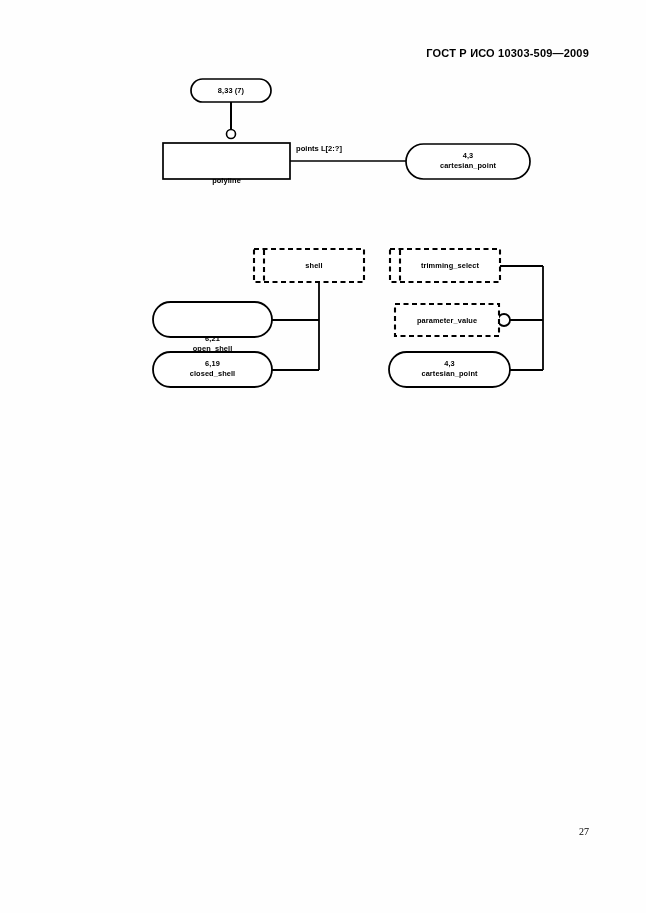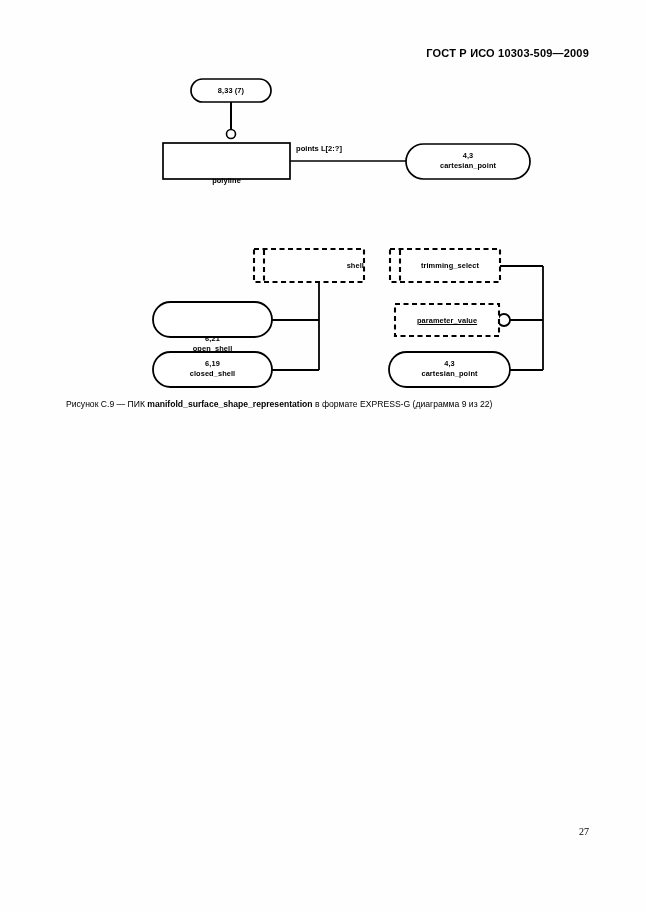--- a/index.html
+++ b/index.html
@@ -146,47 +146,44 @@
       <span class="nm">polyline</span>
     </div>
 
     <div class="edge-label" style="left:280px; top:144px;">points L[2:?]</div>
 
     <div class="node-label" style="left:390px; top:151px; width:124px;">
       <span class="num">4,3</span>
       <span class="nm">cartesian_point</span>
     </div>
 
-    <div class="node-label" style="left:248px; top:261px; width:100px;text-align:right;">
+    <div class="node-label" style="left:248px; top:261px; width:100px;">
       <span class="nm">shell</span>
     </div>
 
     <div class="node-label" style="left:137px; top:309px; width:119px;margin-top:25px;">
       <span class="num">6,21</span>
       <span class="nm">open_shell</span>
     </div>
 
     <div class="node-label" style="left:137px; top:359px; width:119px;">
       <span class="num">6,19</span>
       <span class="nm">closed_shell</span>
     </div>
 
     <div class="node-label" style="left:384px; top:261px; width:100px;">
       <span class="nm">trimming_select</span>
     </div>
 
-    <div class="node-label" style="left:379px; top:316px; width:104px;text-decoration:underline;">
+    <div class="node-label" style="left:379px; top:316px; width:104px;">
       <span class="nm">parameter_value</span>
     </div>
 
     <div class="node-label" style="left:373px; top:359px; width:121px;">
       <span class="num">4,3</span>
       <span class="nm">cartesian_point</span>
     </div>
   </div>
 
-  <div class="caption">
-    <span>Рисунок С.9 — ПИК </span><b>manifold_surface_shape_representation</b><span> в формате EXPRESS-G (диаграмма 9 из 22)</span>
-  </div>
 
   <div class="page-number">27</div>
 
 </div>
 
 </body></html>

